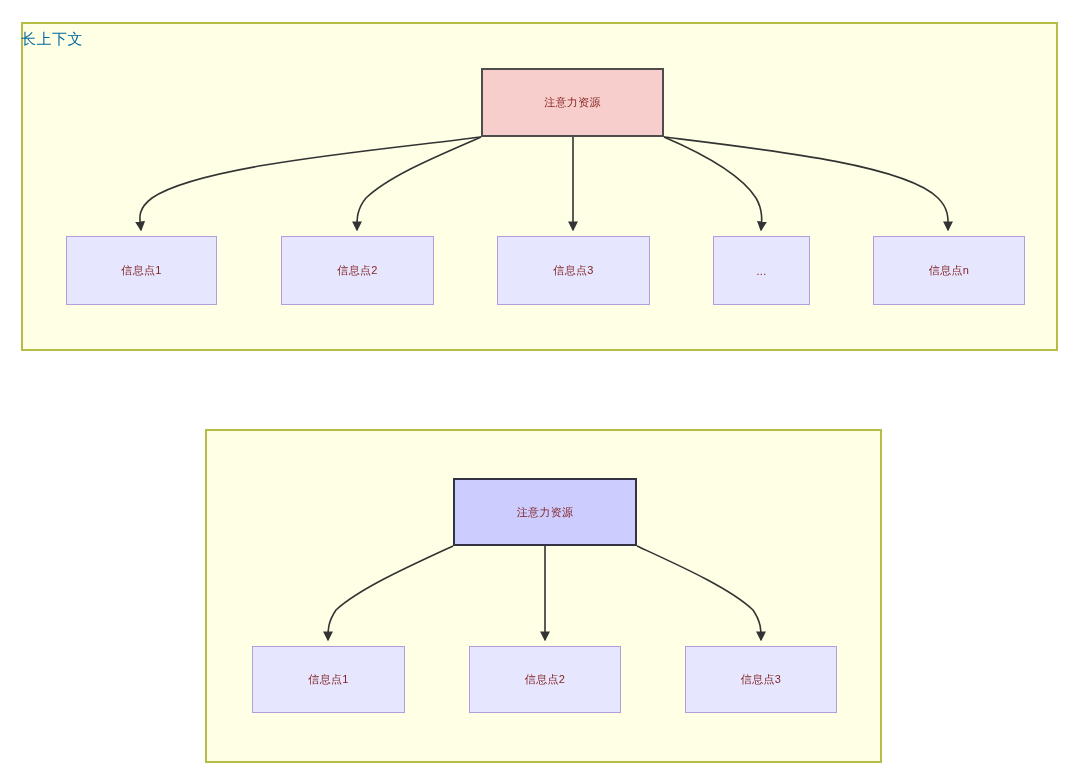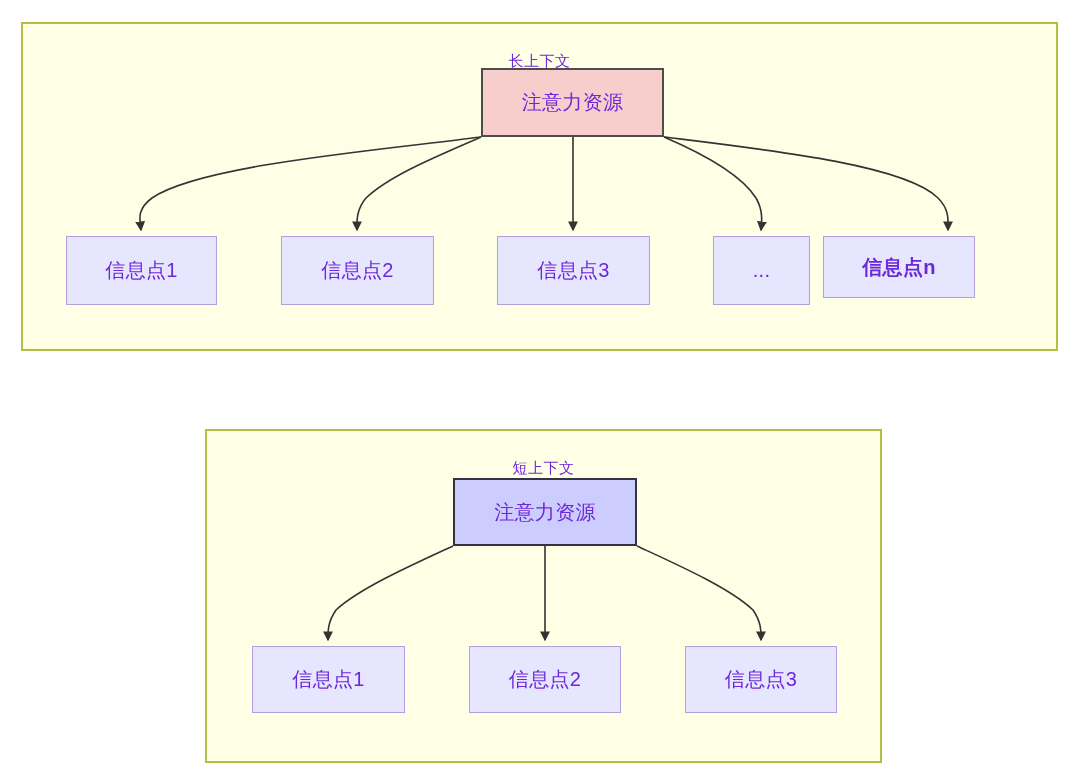--- a/index.html
+++ b/index.html
@@ -22,35 +22,34 @@
   }
   .group-box {
     position: absolute;
     background: #ffffe6;
     border: 2px solid #b5bd45;
     box-sizing: border-box;
   }
   .group-title {
     position: absolute;
     width: 100%;
-    text-align: center;
+    text-align: left;
     font-size: 15px;
-    color: #6d28d9;
+    color: #0369a1;
     letter-spacing: 0.5px;
     white-space: nowrap;
-    margin-top: 22px;
   }
   .node {
     position: absolute;
     box-sizing: border-box;
     display: flex;
     align-items: center;
     justify-content: center;
-    font-size: 20px;
-    color: #6d28d9;
+    font-size: 11px;
+    color: #7f1d1d;
     letter-spacing: 0.3px;
     white-space: nowrap;
   }
   .node-attention-long {
     background: #f8cecc;
     border: 2px solid #4d4d4d;
   }
   .node-attention-short {
     background: #ccccff;
     border: 2px solid #333344;
@@ -100,25 +99,24 @@
   <div class="node node-attention-long" style="left:481px; top:68px; width:183px; height:69px;">注意力资源</div>
 
   <div class="node node-info" style="left:66px; top:236px; width:151px; height:69px;">信息点1</div>
 
   <div class="node node-info" style="left:281px; top:236px; width:153px; height:69px;">信息点2</div>
 
   <div class="node node-info" style="left:497px; top:236px; width:153px; height:69px;">信息点3</div>
 
   <div class="node node-info" style="left:713px; top:236px; width:97px; height:69px;">...</div>
 
-  <div class="node node-info" style="left:823px; top:236px; width:152px; height:62px;font-weight:bold;">信息点n</div>
+  <div class="node node-info" style="left:873px; top:236px; width:152px; height:69px;">信息点n</div>
 
   <div class="group-box" style="left:205px; top:429px; width:677px; height:334px;"></div>
 
-  <div class="group-title" style="left:205px; top:437px; width:677px;">短上下文</div>
 
   <svg class="arrow-layer" viewBox="0 0 1080 774" xmlns="http://www.w3.org/2000/svg">
     <g fill="none" stroke="#333333" stroke-width="1.6" marker-end="url(#ah)">
 
       <path d="M 453 546 C 412 565, 360 588, 336 610 C 327 623, 328 633, 328 640"></path>
 
       <path d="M 545 546 L 545 640"></path>
 
       <path d="M 637 546 C 678 565, 730 588, 753 610 C 762 623, 761 633, 761 640"></path>
     </g>

